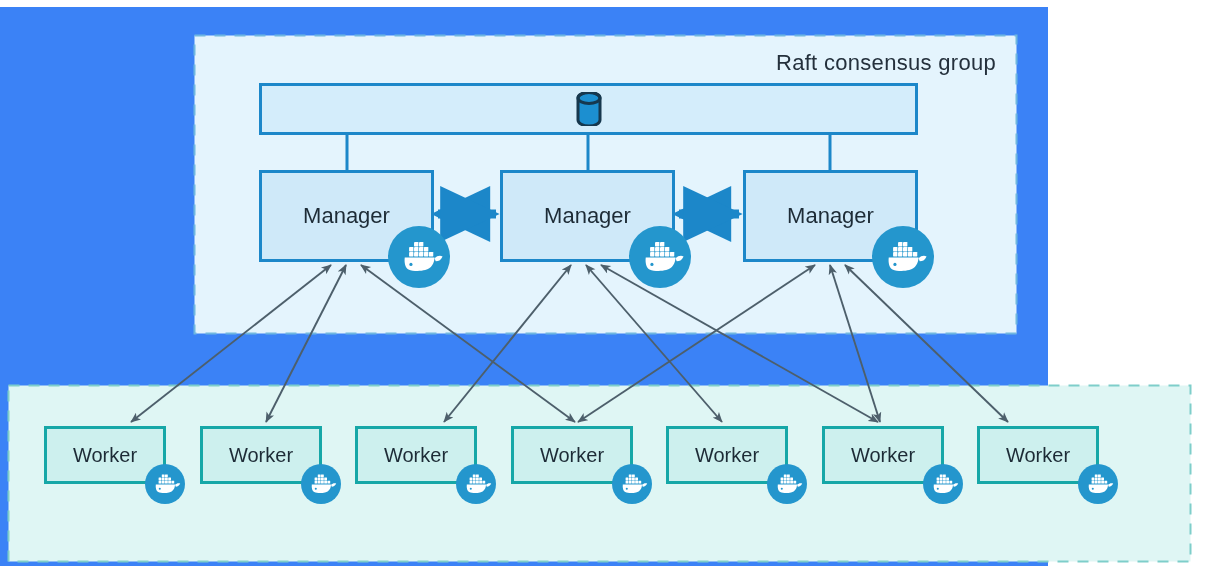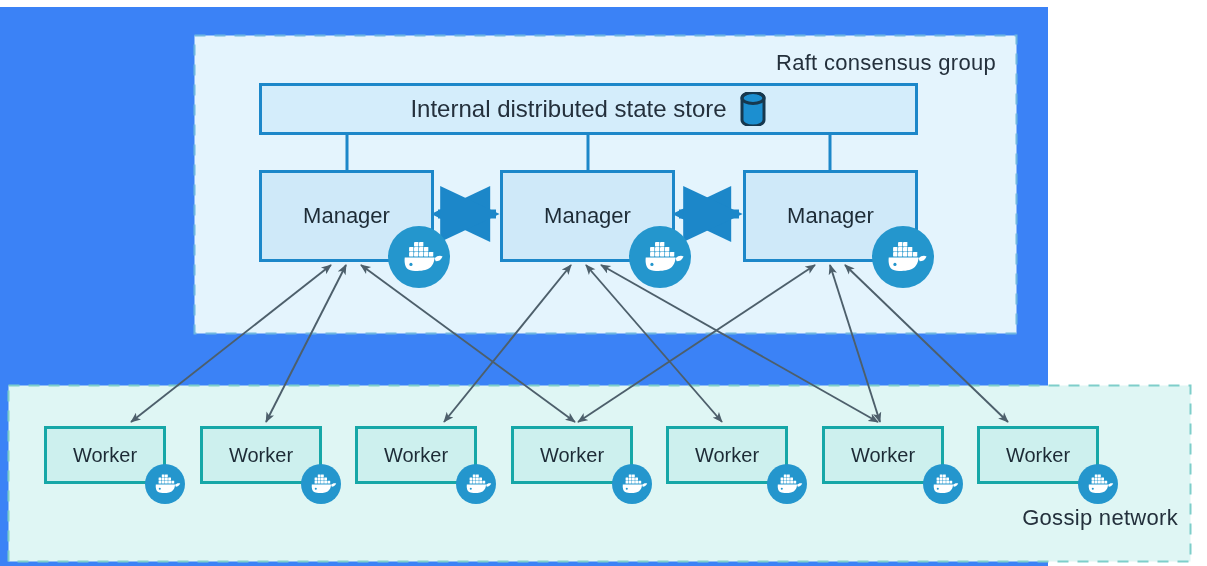--- a/index.html
+++ b/index.html
@@ -134,24 +134,22 @@
         <line x1="845" y1="258" x2="1008" y2="415" stroke="#4d5f6b" stroke-width="1.9" marker-start="url(#mk-w-start)" marker-end="url(#mk-w-end)"></line>
       </g>
     <g id="peer-g">
         <line x1="438" y1="207" x2="496" y2="207" stroke="#1c87c9" stroke-width="9" marker-start="url(#mk-peer-start)" marker-end="url(#mk-peer)"></line>
         <line x1="679" y1="207" x2="739" y2="207" stroke="#1c87c9" stroke-width="9" marker-start="url(#mk-peer-start)" marker-end="url(#mk-peer)"></line>
       </g>
   </svg>
 
   <div class="html-layer" id="html-layer">
       <div class="grp-label" style="left: 996px; top: 43px; transform: translateX(-100%);">Raft consensus group</div>
-      <div class="grp-label" style="left: 1178px; top: 498px; transform: translateX(-100%);">Gossip network</div>
       <div class="node-box state-store" style="left: 259px; top: 76px; width: 659px; height: 52px; background: rgb(212, 237, 251); border-color: rgb(28, 135, 201);">
         <div class="state-store-inner">
-          <span class="state-store-text">Internal distributed state store</span>
           <span>
             <svg width="28" height="34" viewBox="0 0 28 34" class="dbicon">
               <path d="M3,6 h22 v22 a11,6 0 0 1 -22,0 Z" fill="#1c8fd0"></path>
               <ellipse cx="14" cy="6" rx="11" ry="5.5" fill="#1c8fd0"></ellipse>
               <path d="M3,6 a11,5.5 0 0 1 22,0 v22 a11,6 0 0 1 -22,0 Z" fill="none" stroke="#16384e" stroke-width="3"></path>
               <ellipse cx="14" cy="6" rx="11" ry="5.5" fill="none" stroke="#16384e" stroke-width="3"></ellipse>
             </svg>
           </span>
         </div>
       </div>

